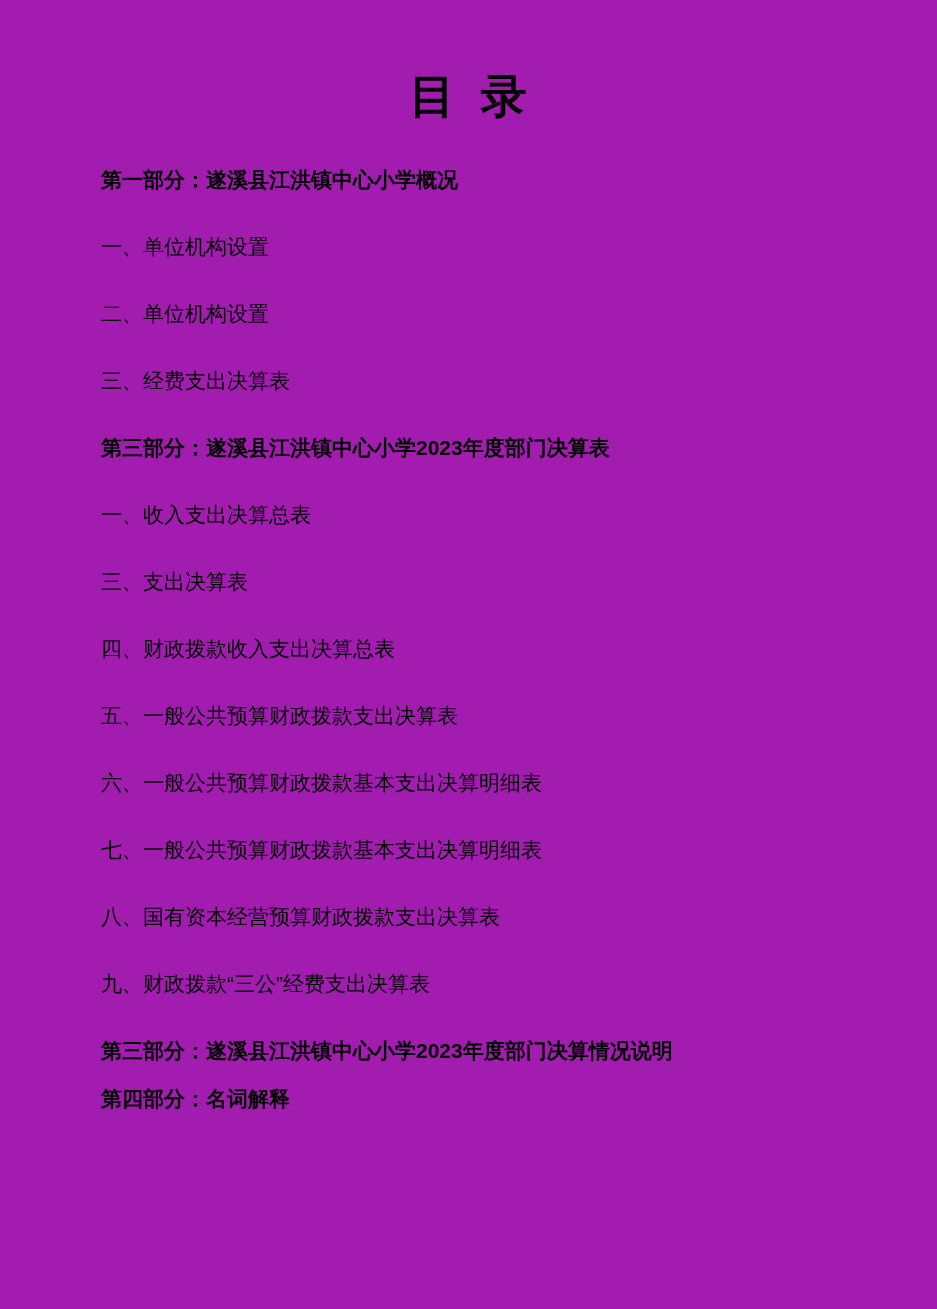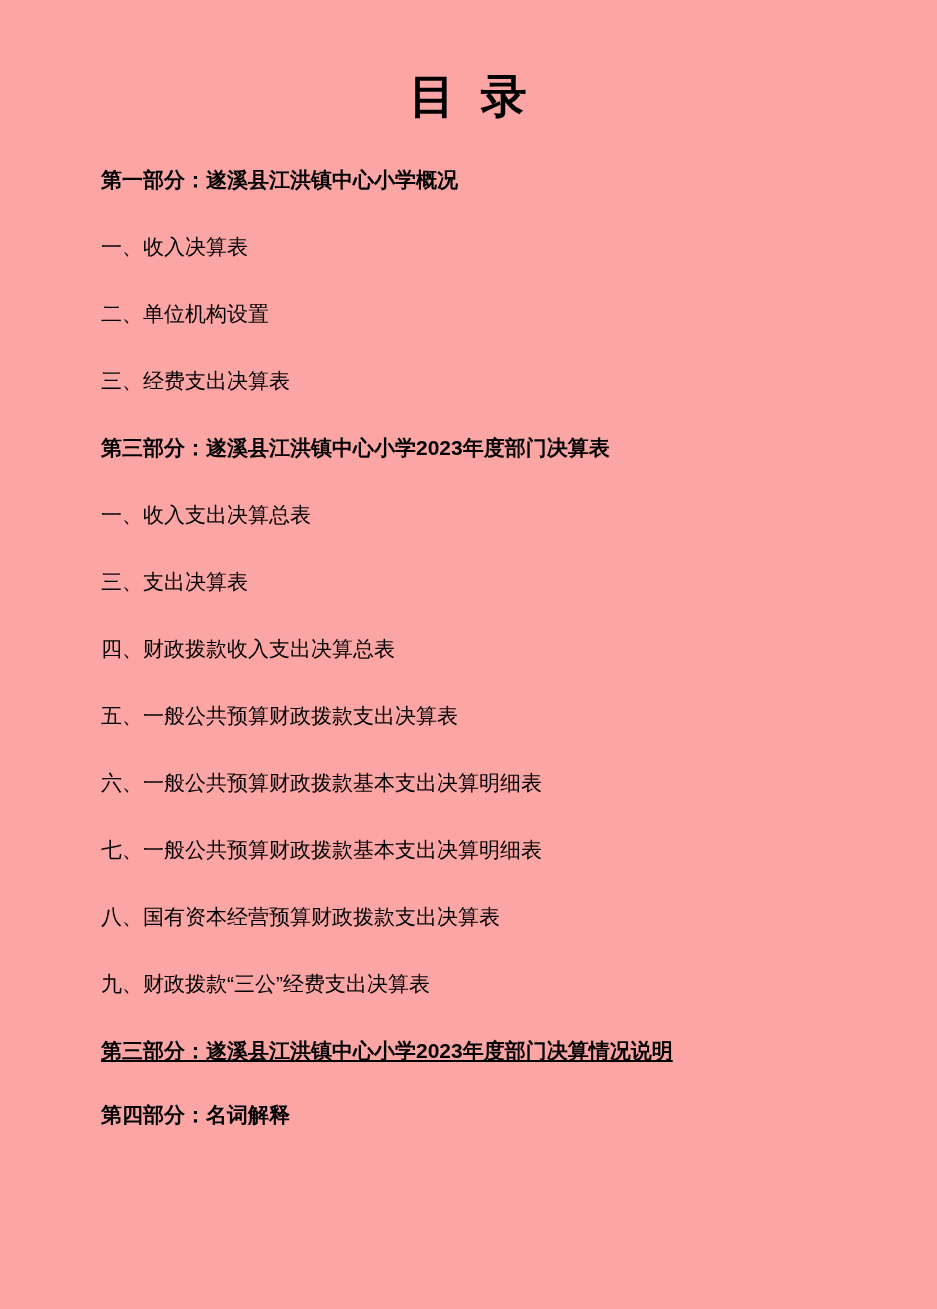--- a/index.html
+++ b/index.html
@@ -12,21 +12,21 @@
     height: 1309px;
     color: #000000;
     font-family: "Liberation Sans", sans-serif;
   }
   .page {
     box-sizing: border-box;
     width: 937px;
     height: 1309px;
     padding: 66px 58px 9px 57px;
     overflow: hidden;
-    background: #fca5a5;
+    background: #a21caf;
   }
   .doc-title {
     margin: 0 0 30px 0;
     font-size: 46px;
     line-height: 60px;
     font-weight: 700;
     text-align: center;
     white-space: pre; 
   }
   .toc-line {
@@ -34,34 +34,33 @@
     font-size: 21px;
     line-height: 48px;
     font-weight: 400;
     text-indent: 44px; 
     word-break: break-all;
   }
   .toc-line.bold {
     font-weight: 700;
   }
   .toc-line.tight {
-    margin-bottom: 16px; 
-    text-decoration: underline;
+    margin-bottom: 0; 
   }
 </style>
 </head>
 <body>
 
 <main class="page">
   <h1 class="doc-title">目  录</h1>
 
   <div>
 
   <p class="toc-line bold">第一部分：遂溪县江洪镇中心小学概况</p>
-      <p class="toc-line">一、收入决算表</p>
+      <p class="toc-line">一、单位机构设置</p>
       <p class="toc-line">二、单位机构设置</p>
       <p class="toc-line">三、经费支出决算表</p>
       <p class="toc-line bold">第三部分：遂溪县江洪镇中心小学2023年度部门决算表</p>
       <p class="toc-line">一、收入支出决算总表</p>
       <p class="toc-line">三、支出决算表</p>
       <p class="toc-line">四、财政拨款收入支出决算总表</p>
       <p class="toc-line">五、一般公共预算财政拨款支出决算表</p>
       <p class="toc-line">六、一般公共预算财政拨款基本支出决算明细表</p>
       <p class="toc-line">七、一般公共预算财政拨款基本支出决算明细表</p>
       <p class="toc-line">八、国有资本经营预算财政拨款支出决算表</p>

